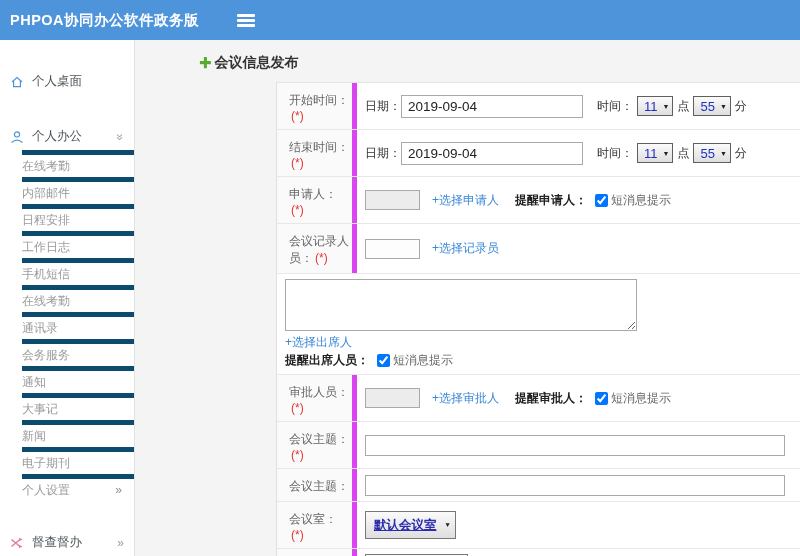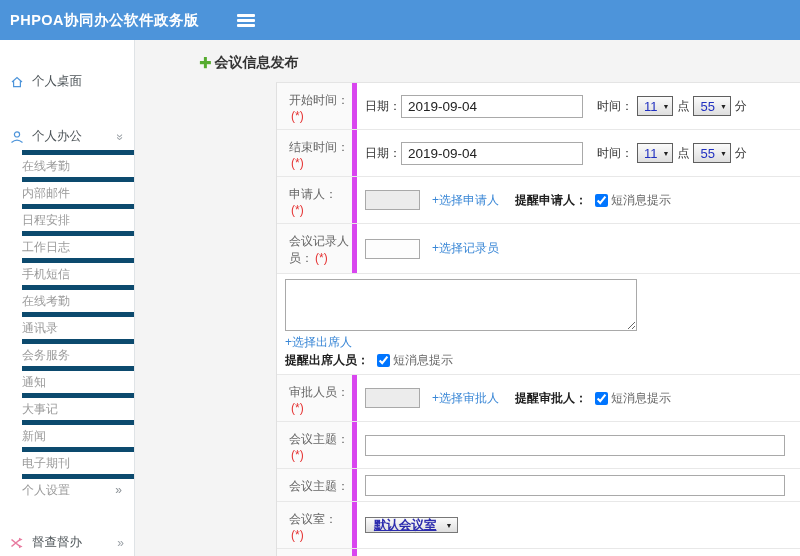--- a/index.html
+++ b/index.html
@@ -50,21 +50,21 @@
   .lnk { color:#3a87d6; margin-left:12px; cursor:pointer; text-decoration:none; }
   .remind { font-weight:bold; color:#222; margin-left:16px; }
   .sms { color:#666; margin-left:3px; }
   input[type=checkbox] { margin-left:8px; width:13px; height:13px; }
 
   .sel { display:inline-flex; align-items:center; height:20px; border:1px solid #5f5f5f;
          background:linear-gradient(#fbfbfb,#dedede); padding:0 3px 0 6px; cursor:pointer; }
   .sel .val { color:#2130c0; font-size:13px; margin-right:5px; }
   .sel .car { font-size:7px; color:#222; }
   .sel.time { margin:0 4px; }
-  .sel.big { height:16px; border-color:#777; padding:0 5px 0 8px; }
+  .sel.big { height:28px; border-color:#777; padding:0 5px 0 8px;font-family:Liberation Mono, monospace; }
   .sel.big .val { color:#2b2bae; font-size:12.5px; font-weight:bold; text-decoration:underline; margin-right:9px; }
 </style>
 </head>
 <body>
 
 <div class="topbar">
   <span class="brand">PHPOA协同办公软件政务版</span>
   <span class="hamburger">
       <i></i>
       <i></i>

